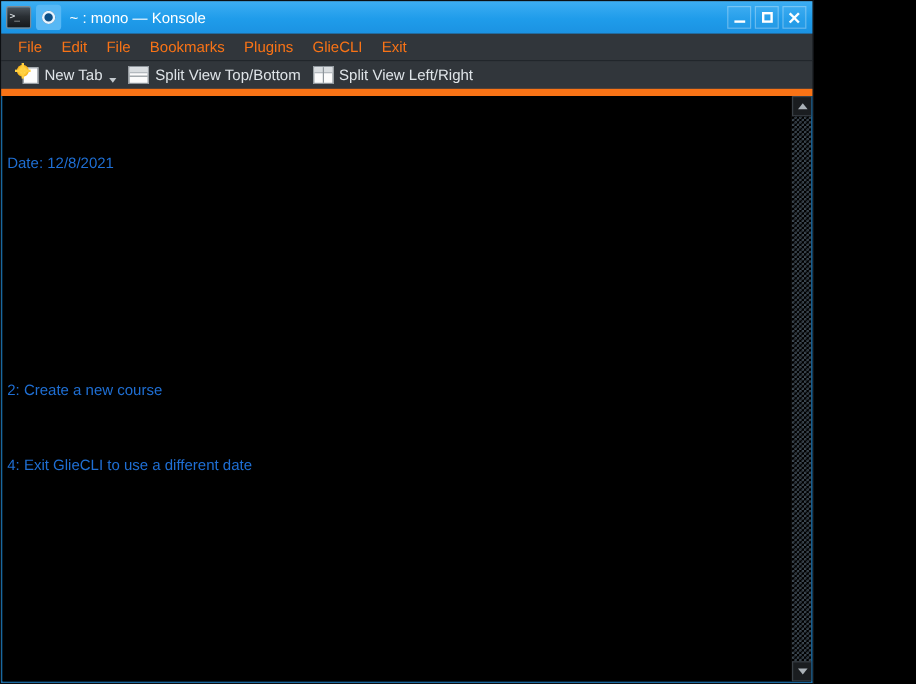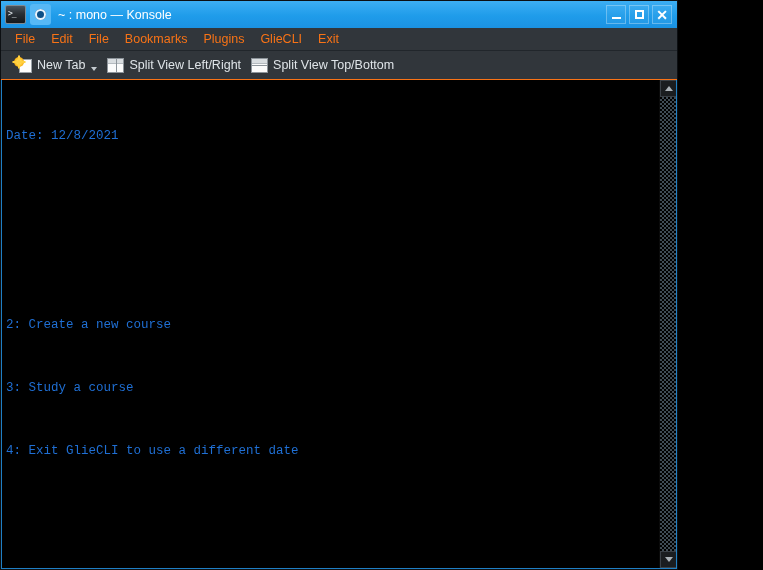--- a/index.html
+++ b/index.html
@@ -123,21 +123,21 @@
     text-align: center;
   }
 
   
   .toolbar {
     height: 29px; min-height: 29px;
     background: #31363b;
     display: flex;
     align-items: center;
     padding-left: 8px;
-    border-bottom: 1px solid #f97316;
+    border-bottom: 6px solid #f97316;
     box-sizing: border-box;
   }
   .tool-btn {
     display: flex;
     align-items: center;
     height: 25px;
     padding: 0 5px;
     white-space: nowrap;
   }
   .tool-label {
@@ -226,21 +226,21 @@
     border: 1px solid #1f7fc4;
     border-top: none;
     box-sizing: border-box;
     overflow: hidden;
     position: relative;
   }
   .term {
     flex: 1 1 auto;
     background: #000000;
     color: #1f6fd4;
-    font-family: Liberation Mono, monospace;
+    font-family: Liberation Sans, sans-serif;
     font-size: 12.5px;
     line-height: 21px;
     padding: 4px 0 0 4px;
     box-sizing: border-box;
     overflow: hidden;
     white-space: pre;
   }
   .term .line { height: 21px; }
   .term .blank { height: 21px; }
 
@@ -317,45 +317,44 @@
     <div class="tool-btn">
       <div class="ic ic-newtab">
         <div class="page"></div>
         <div class="spark"></div>
       </div>
       <div class="tool-label">New Tab</div>
       <div class="dropdown-arrow"></div>
     </div>
 
     <div class="tool-btn">
+      <div class="ic ic-split horiz">
+        <div class="bar"></div>
+        <div class="divider"></div>
+      </div>
+      <div class="tool-label">Split View Top/Bottom</div>
+    </div>
+
+    <div class="tool-btn">
       <div class="ic ic-split vert">
         <div class="bar"></div>
         <div class="divider"></div>
       </div>
       <div class="tool-label">Split View Left/Right</div>
-    </div>
-
-    <div class="tool-btn">
-      <div class="ic ic-split horiz">
-        <div class="bar"></div>
-        <div class="divider"></div>
-      </div>
-      <div class="tool-label">Split View Top/Bottom</div>
     </div>
 
 
   </div>
 
   <div class="term-wrap">
     <div class="term">
       <div class="line">Date: 12/8/2021</div>
       <div class="blank"></div>
       <div class="blank"></div>
       <div class="line">2: Create a new course</div>
-      <div class="line">3: Study a course</div>
       <div class="line">4: Exit GlieCLI to use a different date</div>
       <div class="blank"></div>
       
       
       
       
       
     </div>
 
     <div class="scrollbar">

